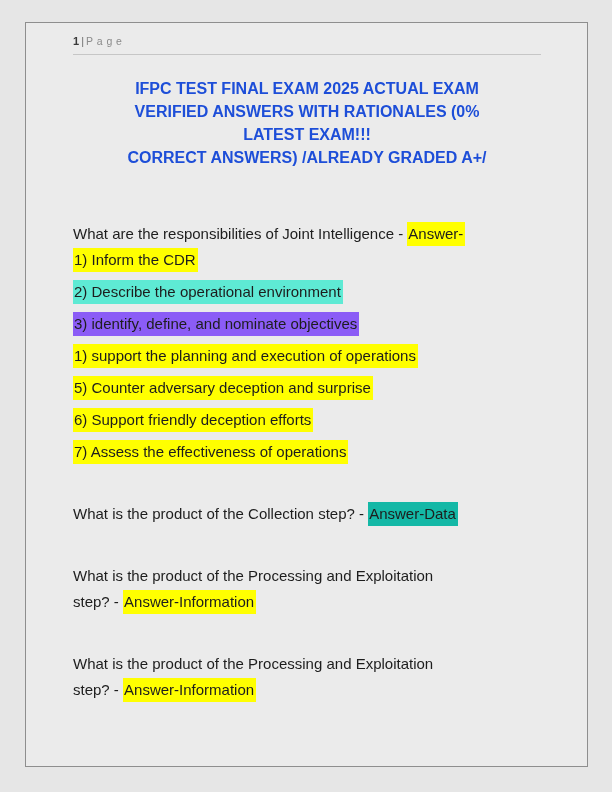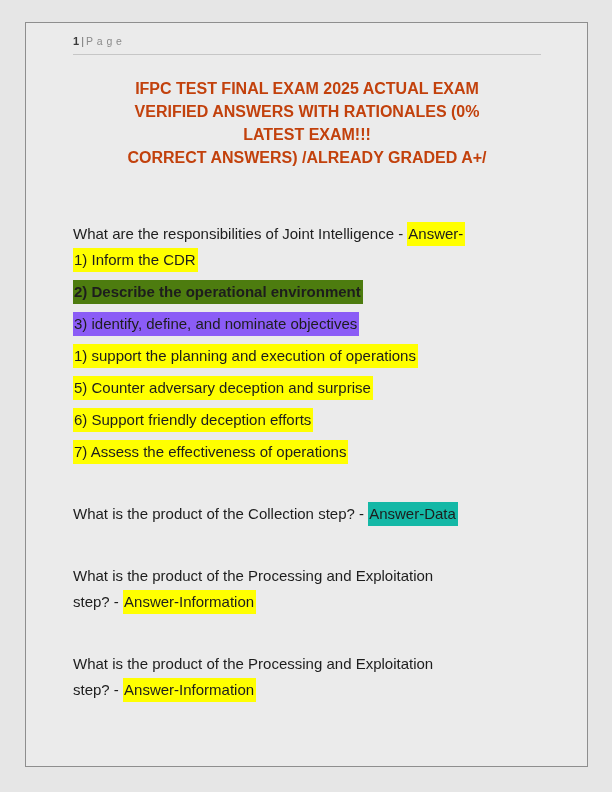--- a/index.html
+++ b/index.html
@@ -66,34 +66,34 @@
 <body>
 
 <div class="canvas">
   <div class="page">
     <div class="content">
 
       <div class="page-header">
         <span class="num">1</span><span class="sep">|</span><span class="lbl">Page</span>
       </div>
 
-      <div class="doc-title" style="color: #c2410c;">
+      <div class="doc-title" style="color: #1d4ed8;">
           <div>IFPC TEST FINAL EXAM 2025 ACTUAL EXAM</div>
           <div>VERIFIED ANSWERS WITH RATIONALES (0%</div>
           <div>LATEST EXAM!!!</div>
           <div>CORRECT ANSWERS) /ALREADY GRADED A+/</div>
         </div>
 
       <div class="qa">
           <div class="block question">
             <div class="line"><span>What are the responsibilities of Joint Intelligence - </span><span class="hl" style="background: rgb(255, 255, 0);">Answer-</span></div>
             <div class="line"><span class="hl" style="background: rgb(255, 255, 0);">1) Inform the CDR</span></div>
           </div>
           <div class="block item">
-            <div class="line"><span class="hl" style="background: #4d7c0f; font-weight: bold;">2) Describe the operational environment</span></div>
+            <div class="line"><span class="hl" style="background: #5eead4;">2) Describe the operational environment</span></div>
           </div>
           <div class="block item">
             <div class="line"><span class="hl" style="background: #8b5cf6;">3) identify, define, and nominate objectives</span></div>
           </div>
           <div class="block item">
             <div class="line"><span class="hl" style="background: rgb(255, 255, 0);">1) support the planning and execution of operations</span></div>
           </div>
           <div class="block item">
             <div class="line"><span class="hl" style="background: rgb(255, 255, 0);">5) Counter adversary deception and surprise</span></div>
           </div>

